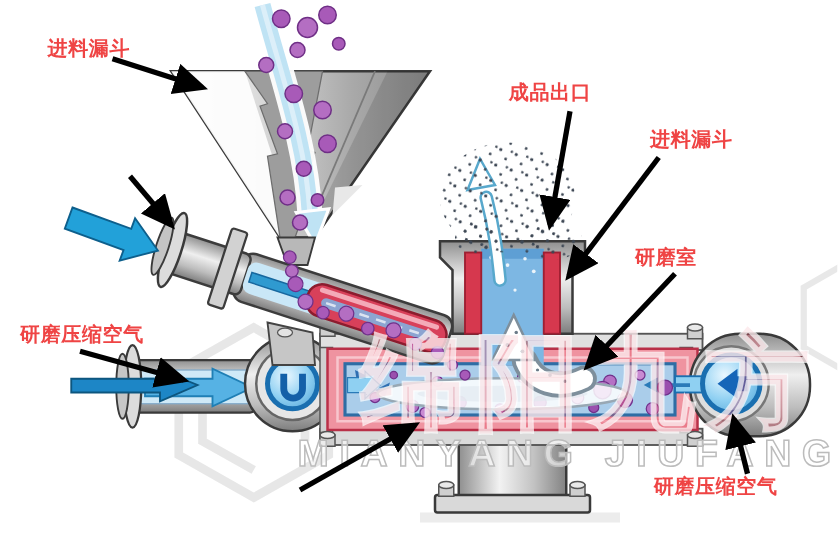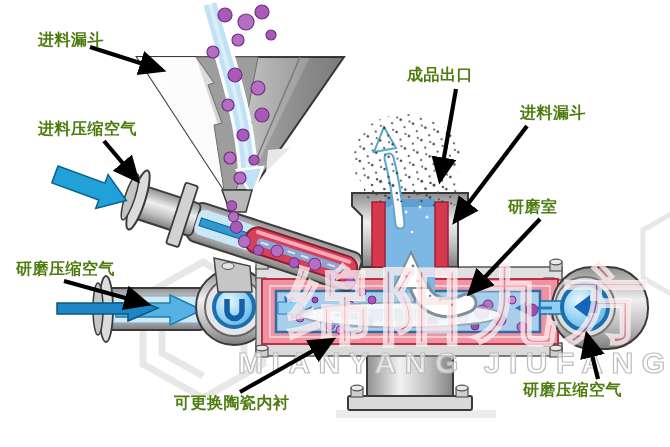--- a/index.html
+++ b/index.html
@@ -3,21 +3,21 @@
 <meta charset="utf-8">
 <style>
   html,body{margin:0;padding:0;background:#fff;}
   .stage{
     position:relative;width:670px;height:447px;background:#ffffff;overflow:hidden;
     font-family:"Liberation Sans","DejaVu Sans",sans-serif;
   }
   .stage svg{position:absolute;left:0;top:0;}
   .callout{
     position:absolute;font-weight:bold;font-size:16px;line-height:1.1;
-    color:#4d7c0f;white-space:nowrap;letter-spacing:.5px;
+    color:#ef4444;white-space:nowrap;letter-spacing:.5px;
   }
   .wm-cjk{font-weight:bold;}
 </style>
 </head>
 <body>
 
 <div class="stage">
 
 <svg width="670" height="447" viewBox="0 0 670 447">
   <defs>
@@ -261,21 +261,19 @@
     <line x1="64" y1="281" x2="147" y2="304"></line>
     <line x1="456" y1="89" x2="440" y2="180"></line>
     <line x1="527" y1="126" x2="455" y2="221"></line>
     <line x1="540" y1="219" x2="470" y2="293"></line>
     <line x1="240" y1="392" x2="332" y2="340"></line>
     <line x1="598" y1="379" x2="587" y2="335"></line>
   </g>
 </svg>
 
 <div class="callout" style="left:38px;top:31px">进料漏斗</div>
-<div class="callout" style="left:38px;top:120px">进料压缩空气</div>
 <div class="callout" style="left:16px;top:260px">研磨压缩空气</div>
 <div class="callout" style="left:407px;top:66px">成品出口</div>
 <div class="callout" style="left:520px;top:104px">进料漏斗</div>
 <div class="callout" style="left:508px;top:198px">研磨室</div>
-<div class="callout" style="left:174px;top:394px">可更换陶瓷内衬</div>
 <div class="callout" style="left:523px;top:381px">研磨压缩空气</div>
 
 </div>
 
 </body></html>

